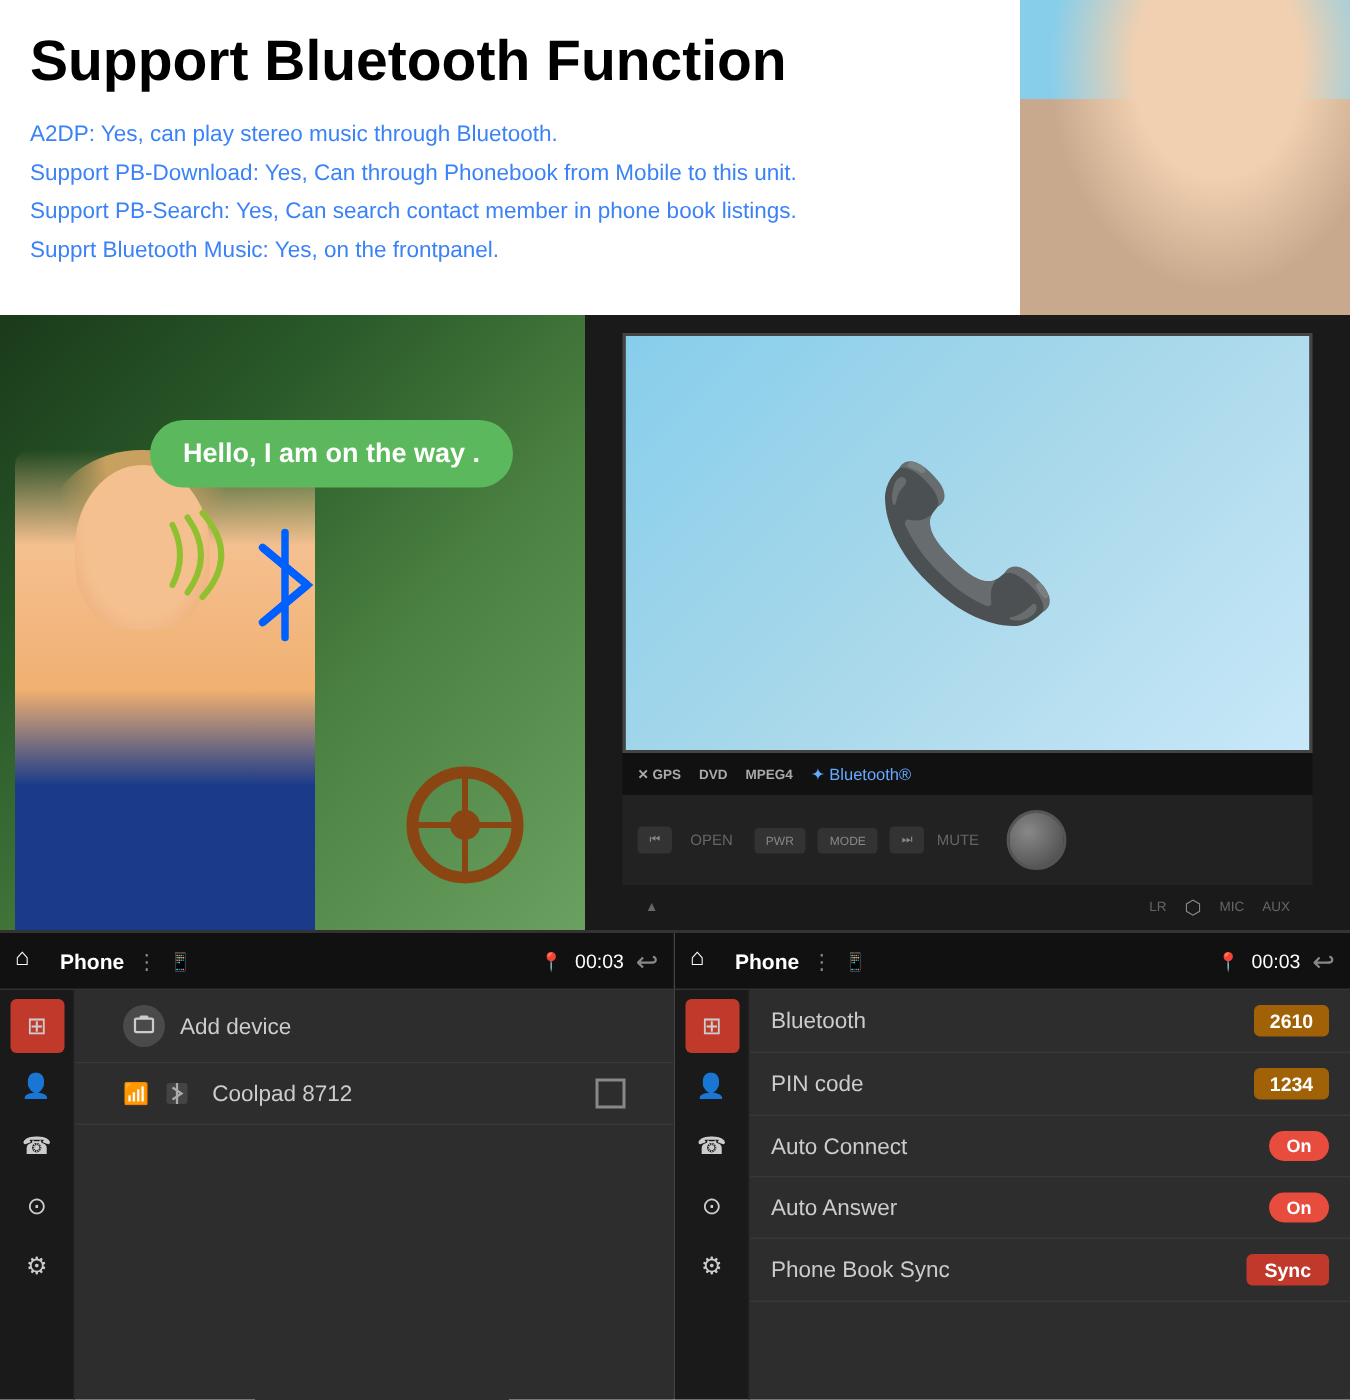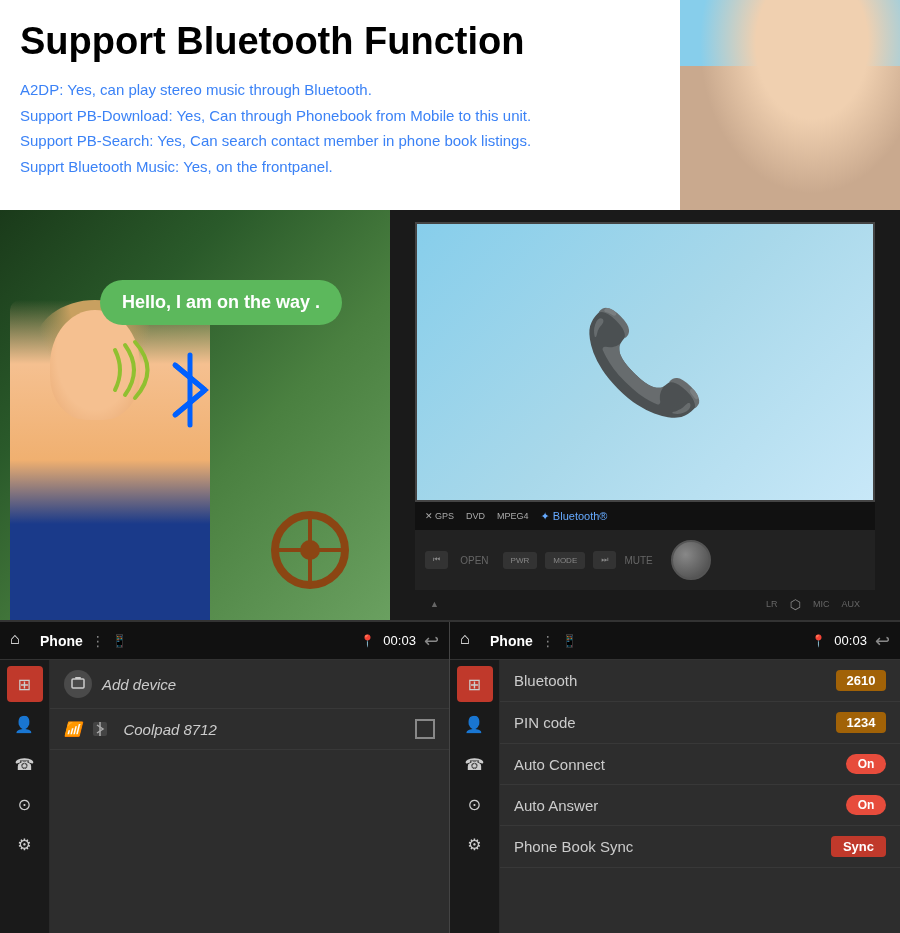--- a/index.html
+++ b/index.html
@@ -141,21 +141,21 @@
       background: #111;
       display: flex;
       align-items: center;
       padding: 0 10px;
       gap: 12px;
     }
 
     .logo-text {
       color: #aaa;
       font-size: 9px;
-      font-weight: normal;
+      font-weight: bold;
     }
 
     .bt-logo-small {
       color: #6af;
       font-size: 11px;
     }
 
     .device-controls {
       width: 460px;
       height: 60px;
@@ -297,27 +297,26 @@
     }
 
     
     .device-list {
       list-style: none;
     }
 
     .device-list-item {
       display: flex;
       align-items: center;
-      padding: 10px 14px;
+      padding: 10px 32px;
       color: #ccc;
       font-size: 15px;
       gap: 10px;
       border-bottom: 1px solid #383838;
       background: #2d2d2d;
-      font-style: italic;
     }
 
     .device-list-item .item-icon {
       font-size: 14px;
       color: #aaa;
     }
 
     .add-icon-circle {
       width: 28px;
       height: 28px;

